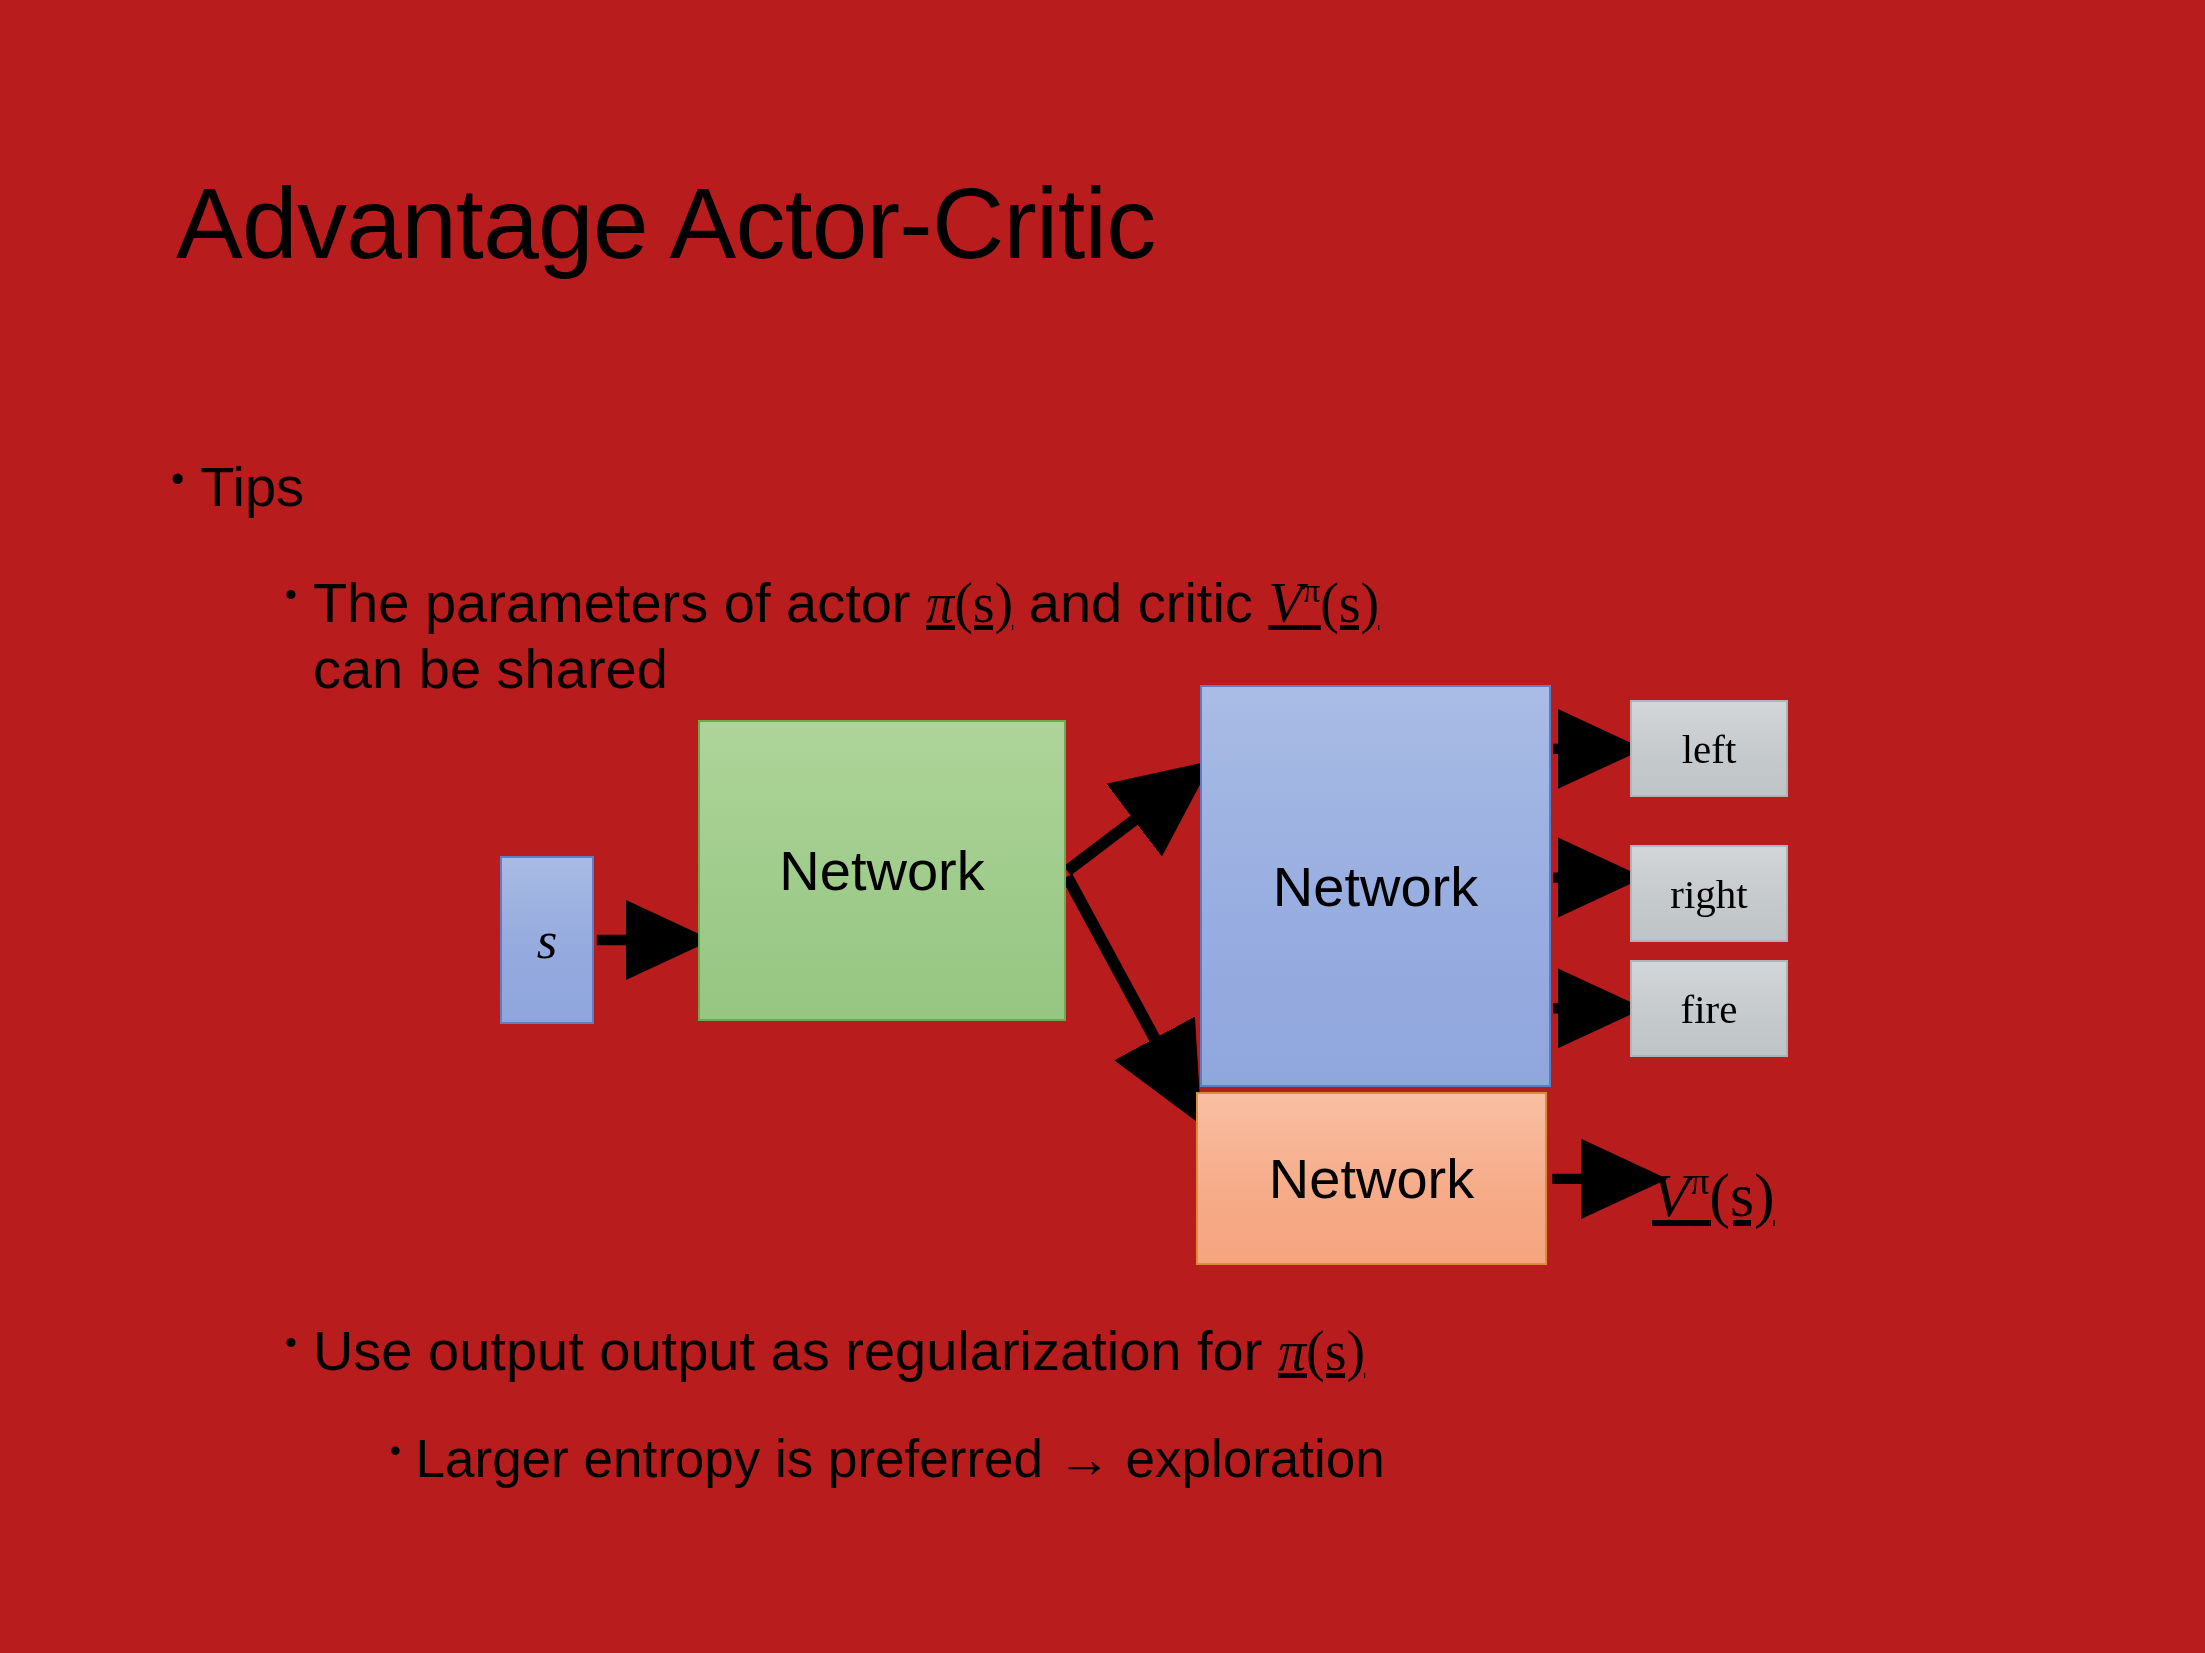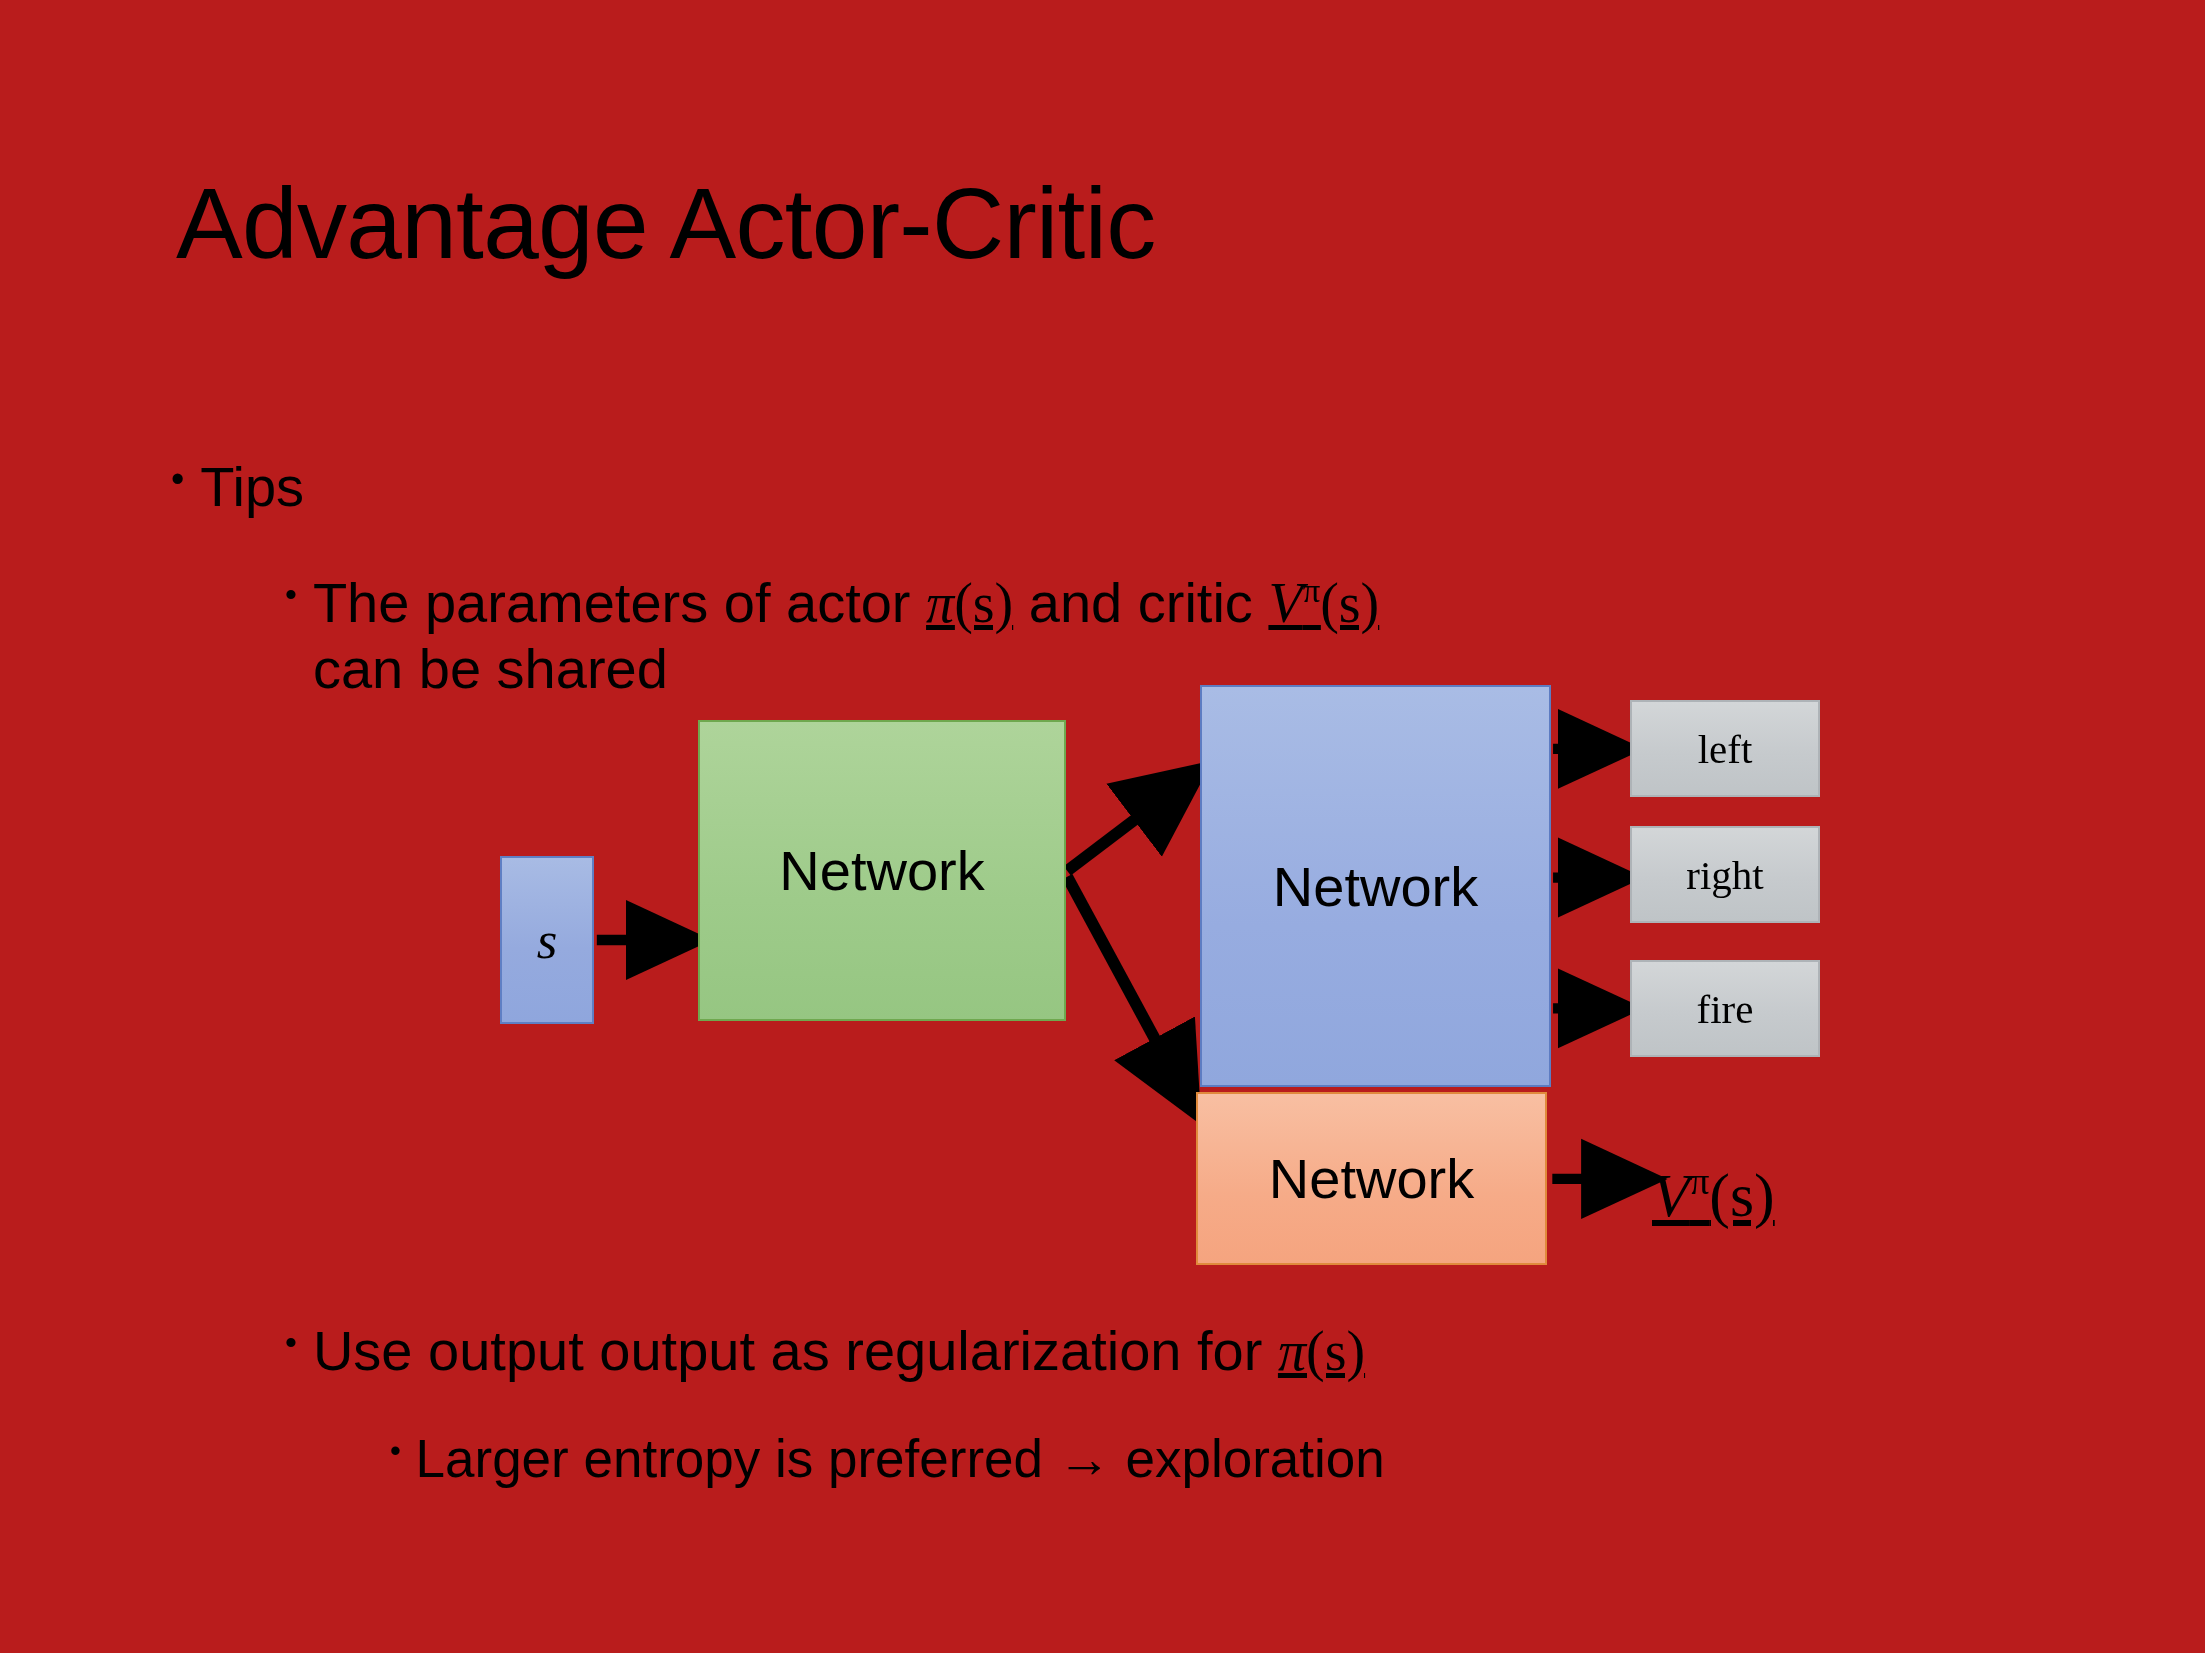--- a/index.html
+++ b/index.html
@@ -162,31 +162,31 @@
     width: 351px;
     height: 173px;
     background: linear-gradient(to bottom, #f8bfa2 0%, #f6ab88 60%, #f5a47f 100%);
     border: 2.2px solid #e08a3c;
   }
   .box-critic .lbl { font-size: 56px; }
 
   
   .box-action {
     left: 1630px;
-    width: 190px;
+    width: 158px;
     height: 97px;
     background: linear-gradient(to bottom, #d3d6d8 0%, #c6cacd 55%, #bfc4c7 100%);
     border: 2.2px solid #aeb3b7;
   }
   .box-action .lbl {
     font-family: "Liberation Serif", serif;
     font-size: 41px;
   }
   .act-left  { top: 68px; }
-  .act-right { top: 194px; }
+  .act-right { top: 213px; }
   .act-fire  { top: 328px; }
 
   
   .value-label {
     position: absolute;
     left: 1652px;
     top: 528px;
     font-size: 62px;
     white-space: nowrap;
   }

